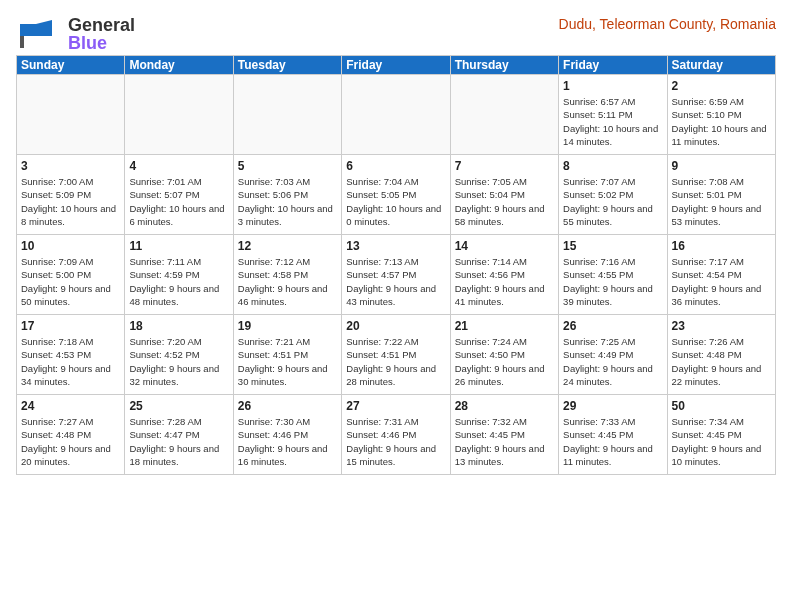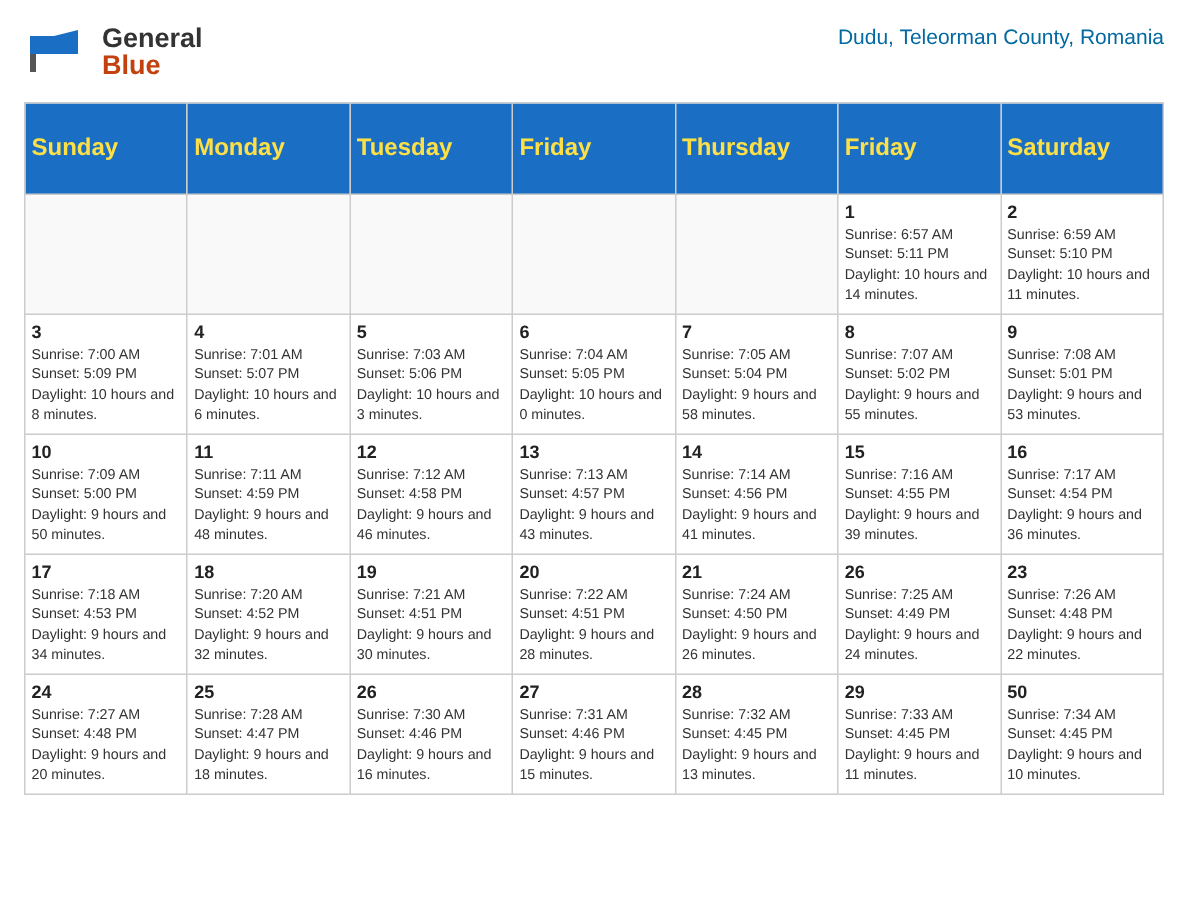--- a/index.html
+++ b/index.html
@@ -7,46 +7,46 @@
       font-family: Arial, sans-serif;
       background: #fff;
       width: 792px;
       min-height: 612px;
       padding: 16px;
     }
     .header {
       display: flex;
       align-items: flex-start;
       justify-content: space-between;
-      margin-bottom: 16px;
+      margin-bottom: 3px;
     }
     .title-block {
       text-align: right;
     }
     .month-title {
       font-size: 36px;
       font-weight: bold;
       color: #222;
       line-height: 1.1;
     }
     .location {
       font-size: 14px;
-      color: #0369a1;
+      color: #c2410c;
     }
     .calendar {
       width: 100%;
       border-collapse: collapse;
       table-layout: fixed;
     }
     .calendar th {
       background: #1a6fc4;
-      color: #fde047;
-      font-size: 16px;
-      font-weight: bold;
-      padding: 21px 4px;
+      color: #ffffff;
+      font-size: 12px;
+      font-weight: bold;
+      padding: 2px 4px;
       text-align: left;
       border: 1px solid #ccc;
     }
     .calendar td {
       vertical-align: top;
       border: 1px solid #ccc;
       padding: 4px 4px;
       font-size: 10px;
       color: #222;
       height: 80px;
@@ -81,21 +81,21 @@
       line-height: 1;
     }
     .logo-name .gen {
       font-size: 18px;
       font-weight: bold;
       color: #333;
     }
     .logo-name .blu {
       font-size: 18px;
       font-weight: bold;
-      color: #c2410c;
+      color: #8b5cf6;
     }
   </style>
 </head>
 <body>
 
 <div class="header">
   <div class="logo-wrapper">
     <svg class="logo-svg" viewBox="0 0 48 36">
 
       <polygon points="4,8 28,8 20,20 4,20" fill="#1a6fc4"></polygon>

